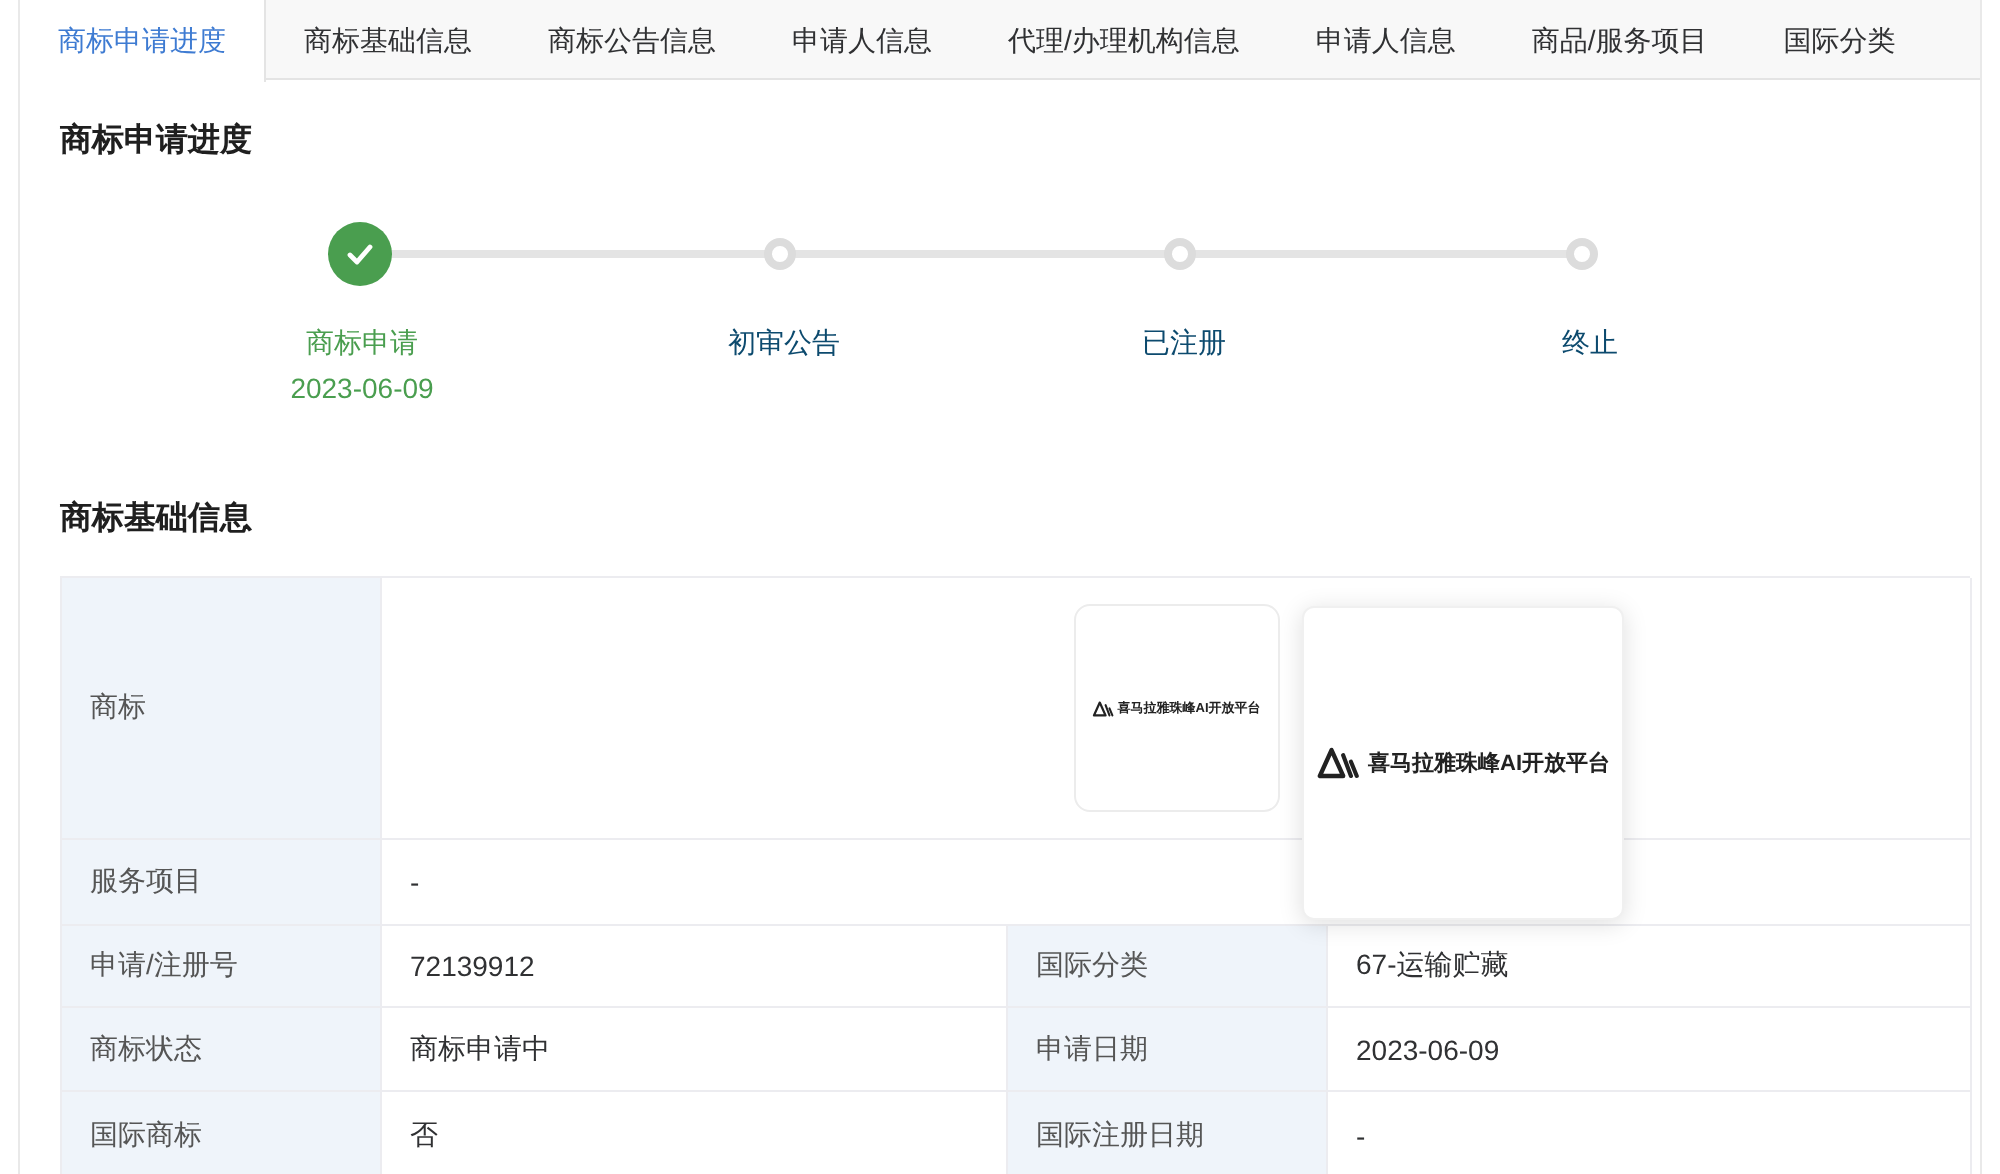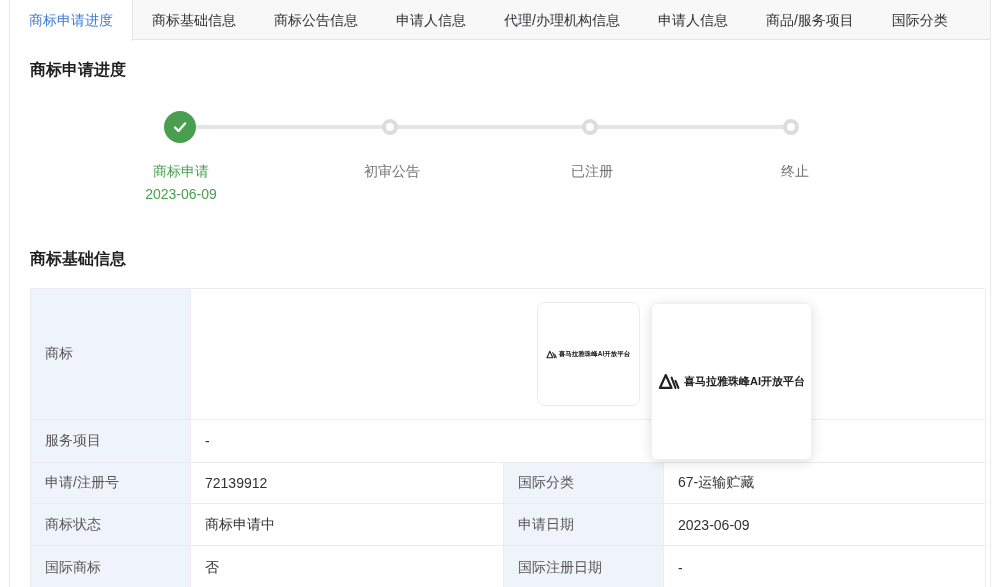--- a/index.html
+++ b/index.html
@@ -57,21 +57,21 @@
   }
   .step-ring {
     position: absolute; top: 119px; width: 16px; height: 16px;
     border-radius: 50%; background: #fff; border: 4px solid #dcdcdc;
   }
   .ring-2 { left: 382px; }
   .ring-3 { left: 582px; }
   .ring-4 { left: 783px; }
   .step-label {
     position: absolute; top: 163px; transform: translateX(-50%);
-    font-size: 14px; color: #737373; white-space: nowrap;
+    font-size: 14px; color: #0c4a6e; white-space: nowrap;
   }
   .step-label.done, .step-date { color: #4a9e4f; }
   .sl-1 { left: 181px; }
   .sl-2 { left: 392px; }
   .sl-3 { left: 592px; }
   .sl-4 { left: 795px; text-align: center; }
   .step-date {
     position: absolute; top: 186px; left: 181px; transform: translateX(-50%);
     font-size: 14px; white-space: nowrap;
   }

